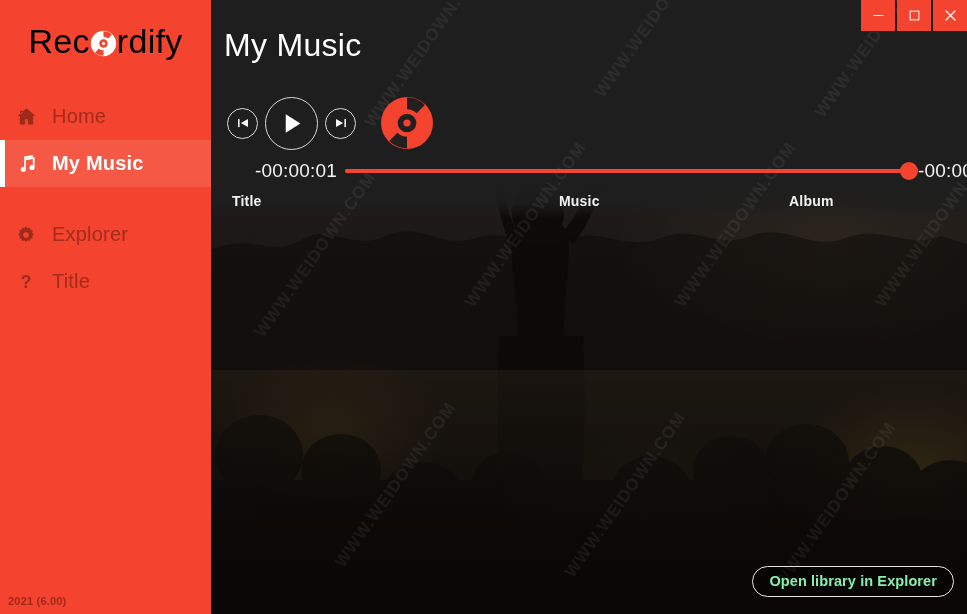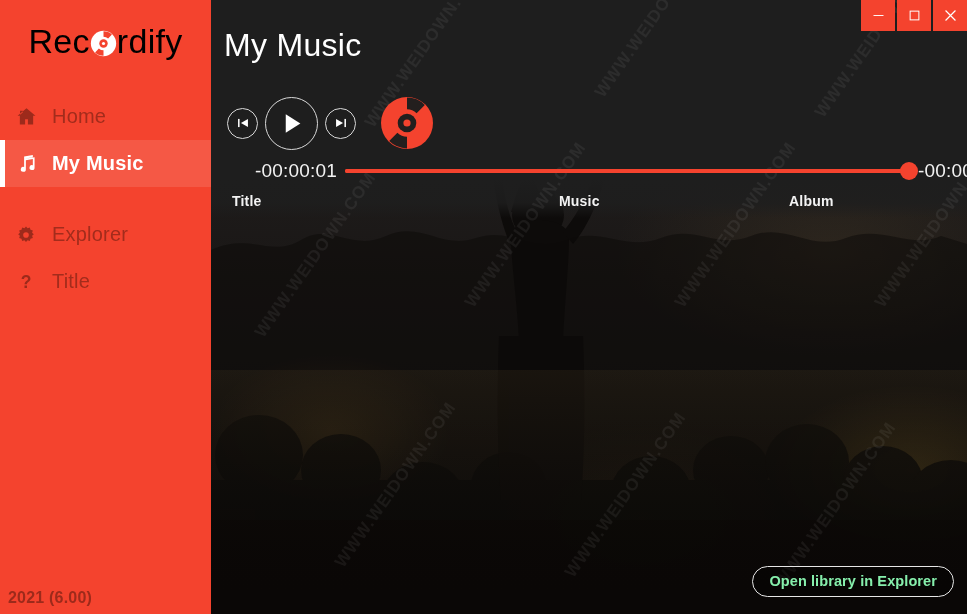--- a/index.html
+++ b/index.html
@@ -86,21 +86,21 @@
     background: #ffffff;
   }
   .nav-item.active .nav-icon { color: #ffffff; }
   .nav-item.active .nav-label { color: #ffffff; font-weight: 600; }
   .nav-gap { height: 24px; }
 
   .version {
     position: absolute;
     left: 8px;
     bottom: 7px;
-    font-size: 16px;
+    font-size: 11px;
     font-weight: bold;
     color: #9d2a1b;
     letter-spacing: 0.2px;
   }
 
   
   .main {
     position: absolute;
     left: 211px; top: 0;
     width: 756px;

